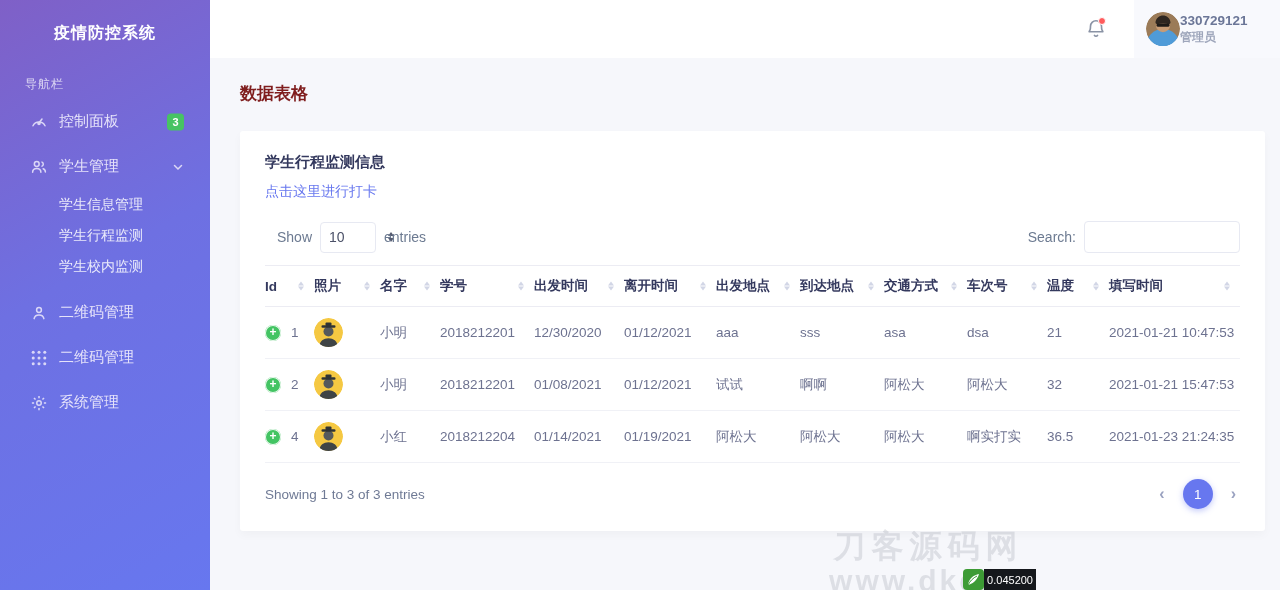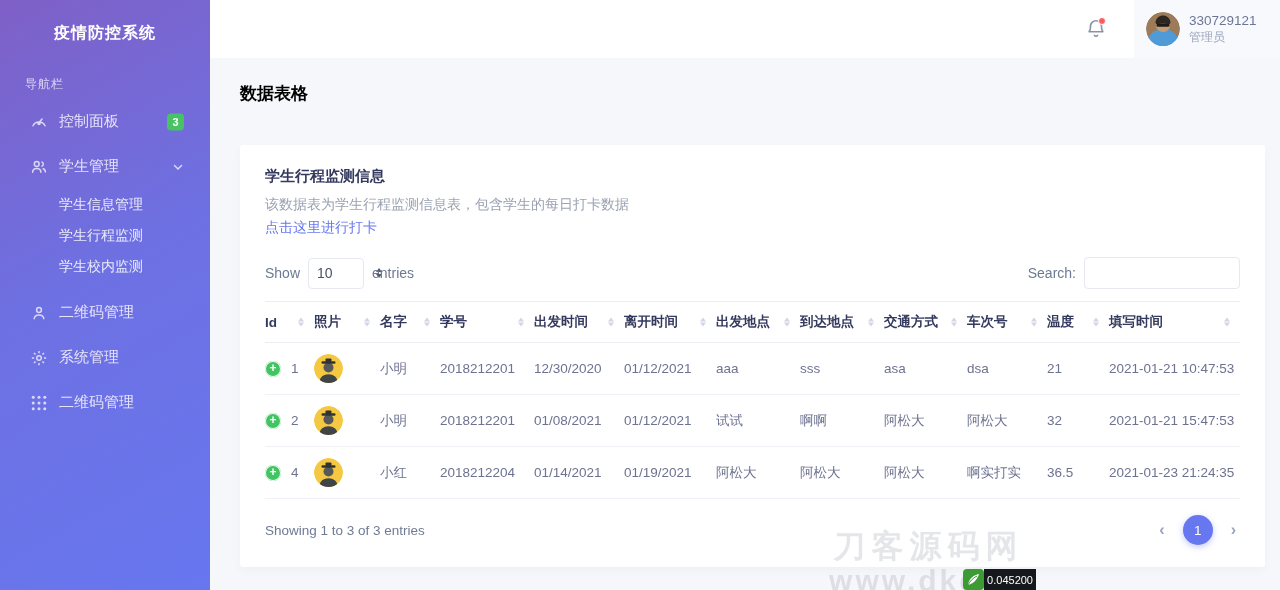--- a/index.html
+++ b/index.html
@@ -17,34 +17,34 @@
     background:#47c363; color:#fff; font-size:11px; font-weight:700; border-radius:4px; display:flex; align-items:center; justify-content:center; }
   .nav-caret { position:absolute; right:26px; top:50%; transform:translateY(-50%); display:flex; }
   .submenu-item { height:31px; display:flex; align-items:center; padding-left:59px; font-size:14px; color:rgba(255,255,255,0.85); cursor:pointer; }
 
   
   .topbar { position:absolute; left:210px; top:0; width:1070px; height:58px; background:#fff; display:flex; align-items:center; justify-content:flex-end; }
   .bell-wrap { position:relative; width:40px; height:40px; display:flex; align-items:center; justify-content:center; cursor:pointer; margin-right:18px; }
   .bell-dot { position:absolute; top:8px; right:10px; width:8px; height:8px; background:#ff5b5c; border-radius:50%; border:1.5px solid #fff; }
   .user-area { height:58px; width:146px; background:#f8f9fd; display:flex; align-items:center; padding-left:12px; cursor:pointer; }
   .user-avatar { width:34px; height:34px; border-radius:50%; overflow:hidden; flex:none; }
-  .user-text { margin-left:9px; line-height:1.25; }
+  .user-text { line-height:1.25;font-weight:bold; }
   .user-name { font-size:13.5px; color:#6b7697; }
   .user-role { font-size:12px; color:#9ea6bb; }
 
   
   .content { position:absolute; left:210px; top:58px; width:1070px; height:532px; background:#f6f7fb; padding:24px 15px 0 30px; }
-  .page-title { font-size:17px; font-weight:700; color:#000000; margin-bottom:40px; }
+  .page-title { font-size:17px; font-weight:700; color:#7f1d1d; margin-bottom:26px; }
   .card { background:#fff; border-radius:3px; box-shadow:0 4px 10px rgba(0,0,0,0.03); padding:22px 25px; position:relative; }
   .card-title { font-size:15px; font-weight:700; color:#34395e; margin-bottom:10px; }
   .card-desc { font-size:14px; color:#9aa2b1; margin-bottom:4px; }
   .card-link { font-size:14px; color:#6777ef; text-decoration:none; display:inline-block; margin-bottom:20px; cursor:pointer; }
 
   .controls { display:flex; align-items:center; justify-content:space-between; margin-bottom:12px; }
-  .length { display:flex; align-items:center; font-size:14px; color:#6c7a91; gap:8px; }
+  .length { display:flex; align-items:center; font-size:14px; color:#6c7a91; gap:8px;margin-left:12px; }
   .length-select { display:flex; align-items:center; justify-content:space-between; width:56px; height:31px; border:1px solid #e7e9f2; border-radius:4px; padding:0 8px; color:#4b5168; font-size:14px; cursor:pointer; background:#fff;gap:43px; }
   .spin { display:flex; flex-direction:column; line-height:0; gap:2px; }
   .spin i { width:0; height:0; border-left:3.5px solid transparent; border-right:3.5px solid transparent; display:block; }
   .spin .up { border-bottom:4px solid #555b70; }
   .spin .dn { border-top:4px solid #555b70; }
   .search-box { display:flex; align-items:center; font-size:14px; color:#6c7a91; gap:8px; }
   .search-box input { width:156px; height:32px; border:1px solid #e7e9f2; border-radius:4px; outline:none; padding:0 8px; font-size:14px; color:#4b5168; }
 
   table.data { width:100%; border-collapse:collapse; table-layout:fixed; }
   thead th { border-top:1px solid #ececf3; border-bottom:1px solid #ececf3; font-size:13.5px; font-weight:700; color:#34395e; text-align:left; padding:11px 18px 11px 0; position:relative; cursor:pointer; white-space:nowrap; }
@@ -120,43 +120,43 @@
           <svg width="18" height="18" viewBox="0 0 24 24" fill="none" stroke="#e6e3fa" stroke-width="2" stroke-linecap="round">
               <circle cx="12" cy="8" r="3.2"></circle>
               <path d="M5.5 19.5c.6-3.2 3.2-5 6.5-5s5.9 1.8 6.5 5"></path>
             </svg>
         </span>
         <span>二维码管理</span>
       </div>
 
       <div class="nav-item">
         <span class="nav-icon">
-          <svg width="18" height="18" viewBox="0 0 24 24" fill="none" stroke="#e6e3fa" stroke-width="2">
-              <circle cx="12" cy="12" r="3"></circle>
-              <path d="M12 2.5v3M12 18.5v3M2.5 12h3M18.5 12h3M5.3 5.3l2.1 2.1M16.6 16.6l2.1 2.1M18.7 5.3l-2.1 2.1M7.4 16.6l-2.1 2.1"></path>
-            </svg>
-        </span>
-        <span>系统管理</span>
-      </div>
-
-      <div class="nav-item">
-        <span class="nav-icon">
           <svg width="16" height="16" viewBox="0 0 18 18" fill="#e6e3fa">
               <circle cx="2.5" cy="2.5" r="1.7"></circle>
               <circle cx="9" cy="2.5" r="1.7"></circle>
               <circle cx="15.5" cy="2.5" r="1.7"></circle>
               <circle cx="2.5" cy="9" r="1.7"></circle>
               <circle cx="9" cy="9" r="1.7"></circle>
               <circle cx="15.5" cy="9" r="1.7"></circle>
               <circle cx="2.5" cy="15.5" r="1.7"></circle>
               <circle cx="9" cy="15.5" r="1.7"></circle>
               <circle cx="15.5" cy="15.5" r="1.7"></circle>
             </svg>
         </span>
         <span>二维码管理</span>
+      </div>
+
+      <div class="nav-item">
+        <span class="nav-icon">
+          <svg width="18" height="18" viewBox="0 0 24 24" fill="none" stroke="#e6e3fa" stroke-width="2">
+              <circle cx="12" cy="12" r="3"></circle>
+              <path d="M12 2.5v3M12 18.5v3M2.5 12h3M18.5 12h3M5.3 5.3l2.1 2.1M16.6 16.6l2.1 2.1M18.7 5.3l-2.1 2.1M7.4 16.6l-2.1 2.1"></path>
+            </svg>
+        </span>
+        <span>系统管理</span>
       </div>
     </nav>
   </aside>
 
   <header class="topbar">
     <div class="bell-wrap">
       <svg width="22" height="22" viewBox="0 0 24 24" fill="none" stroke="#8a93a5" stroke-width="1.8" stroke-linecap="round">
           <path d="M18 9a6 6 0 1 0-12 0c0 5-2 6-2 6h16s-2-1-2-6"></path>
           <path d="M10.3 19a2 2 0 0 0 3.4 0"></path>
         </svg>
@@ -178,21 +178,20 @@
         <div class="user-role">管理员</div>
       </div>
     </div>
   </header>
 
   <main class="content">
     <h1 class="page-title">数据表格</h1>
 
     <section class="card">
       <div class="card-title">学生行程监测信息</div>
-      <div class="card-desc">该数据表为学生行程监测信息表，包含学生的每日打卡数据</div>
       <a class="card-link">点击这里进行打卡</a>
 
       <div class="controls">
         <div class="length">
           <span>Show</span>
           <span class="length-select">
             <span>10</span>
             <span class="spin">
                 <i class="up"></i>
                 <i class="dn"></i>

